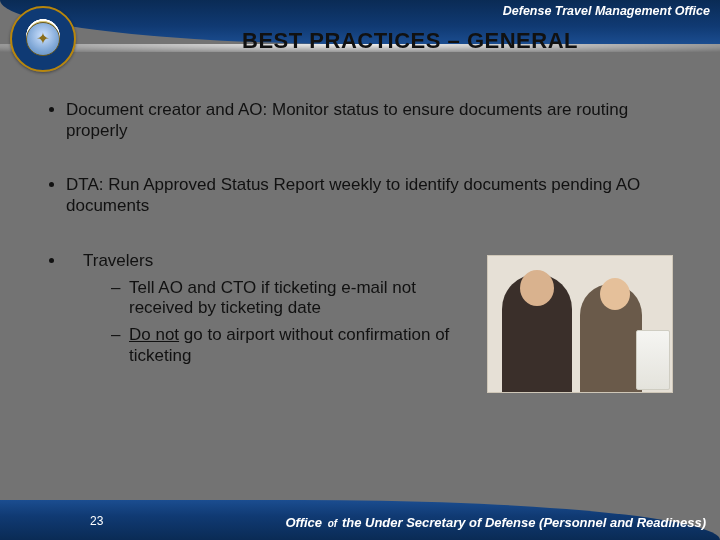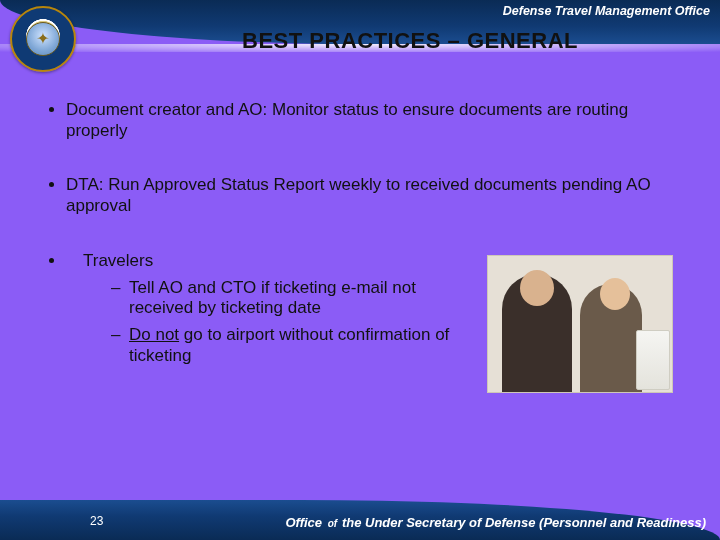--- a/index.html
+++ b/index.html
@@ -1,17 +1,17 @@
 <!DOCTYPE html>
 <html><head>
 <meta charset="utf-8">
 <style>
   * { margin: 0; padding: 0; box-sizing: border-box; }
   html, body { width: 720px; height: 540px; font-family: Arial, Helvetica, sans-serif; background: #fff; overflow: hidden; }
-  .slide { position: relative; width: 720px; height: 540px; background: #8b5cf6; }
+  .slide { position: relative; width: 720px; height: 540px; background: #737373; }
 
   
   .top-banner { position: absolute; top: 0; left: 0; width: 100%; height: 64px; }
   .top-banner .curve { position: absolute; top: 0; left: 0; width: 100%; height: 44px; background: linear-gradient(to bottom, #0a2b55, #103a73 60%, #1b4d90); border-bottom-left-radius: 360px 44px; border-bottom-right-radius: 0; }
   .top-banner .curve::after{ content:""; position:absolute; left:0; bottom:-8px; width:100%; height:8px; background: radial-gradient(ellipse at 50% 0%, rgba(255,255,255,0.9), rgba(255,255,255,0)); }
   .org-label { position: absolute; top: 4px; right: 10px; color: #fff; font-style: italic; font-weight: bold; font-size: 12.5px; }
 
   
   .seal { position: absolute; top: 6px; left: 10px; width: 66px; height: 66px; }
   .seal-outer { width: 66px; height: 66px; border-radius: 50%; background: radial-gradient(circle at 50% 45%, #ffffff 0%, #f2e6a8 22%, #d9c97e 32%, #ffffff 33%, #ffffff 36%, #0f3a74 37%, #0f3a74 100%); border: 2px solid #b8860b; box-shadow: 0 1px 3px rgba(0,0,0,.4); position: relative; }
@@ -63,21 +63,21 @@
       <div class="seal-inner"></div>
       <div class="seal-eagle">✦</div>
     </div>
   </div>
 
   <div class="title">BEST PRACTICES – GENERAL</div>
 
   <div class="body">
     <ul class="lvl1">
       <li>Document creator and AO: Monitor status to ensure documents are routing properly</li>
-      <li>DTA: Run Approved Status Report weekly to received documents pending AO approval</li>
+      <li>DTA: Run Approved Status Report weekly to identify documents pending AO documents</li>
       <li>
         <div class="travelers-wrap">
           <div class="travelers-text">
             <span>Travelers</span>
             <ul class="lvl2">
               <li>Tell AO and CTO if ticketing e-mail not received by ticketing date</li>
               <li>
                 <span class="underline">Do not</span><span> go to airport without confirmation of ticketing</span>
               </li>
             </ul>

